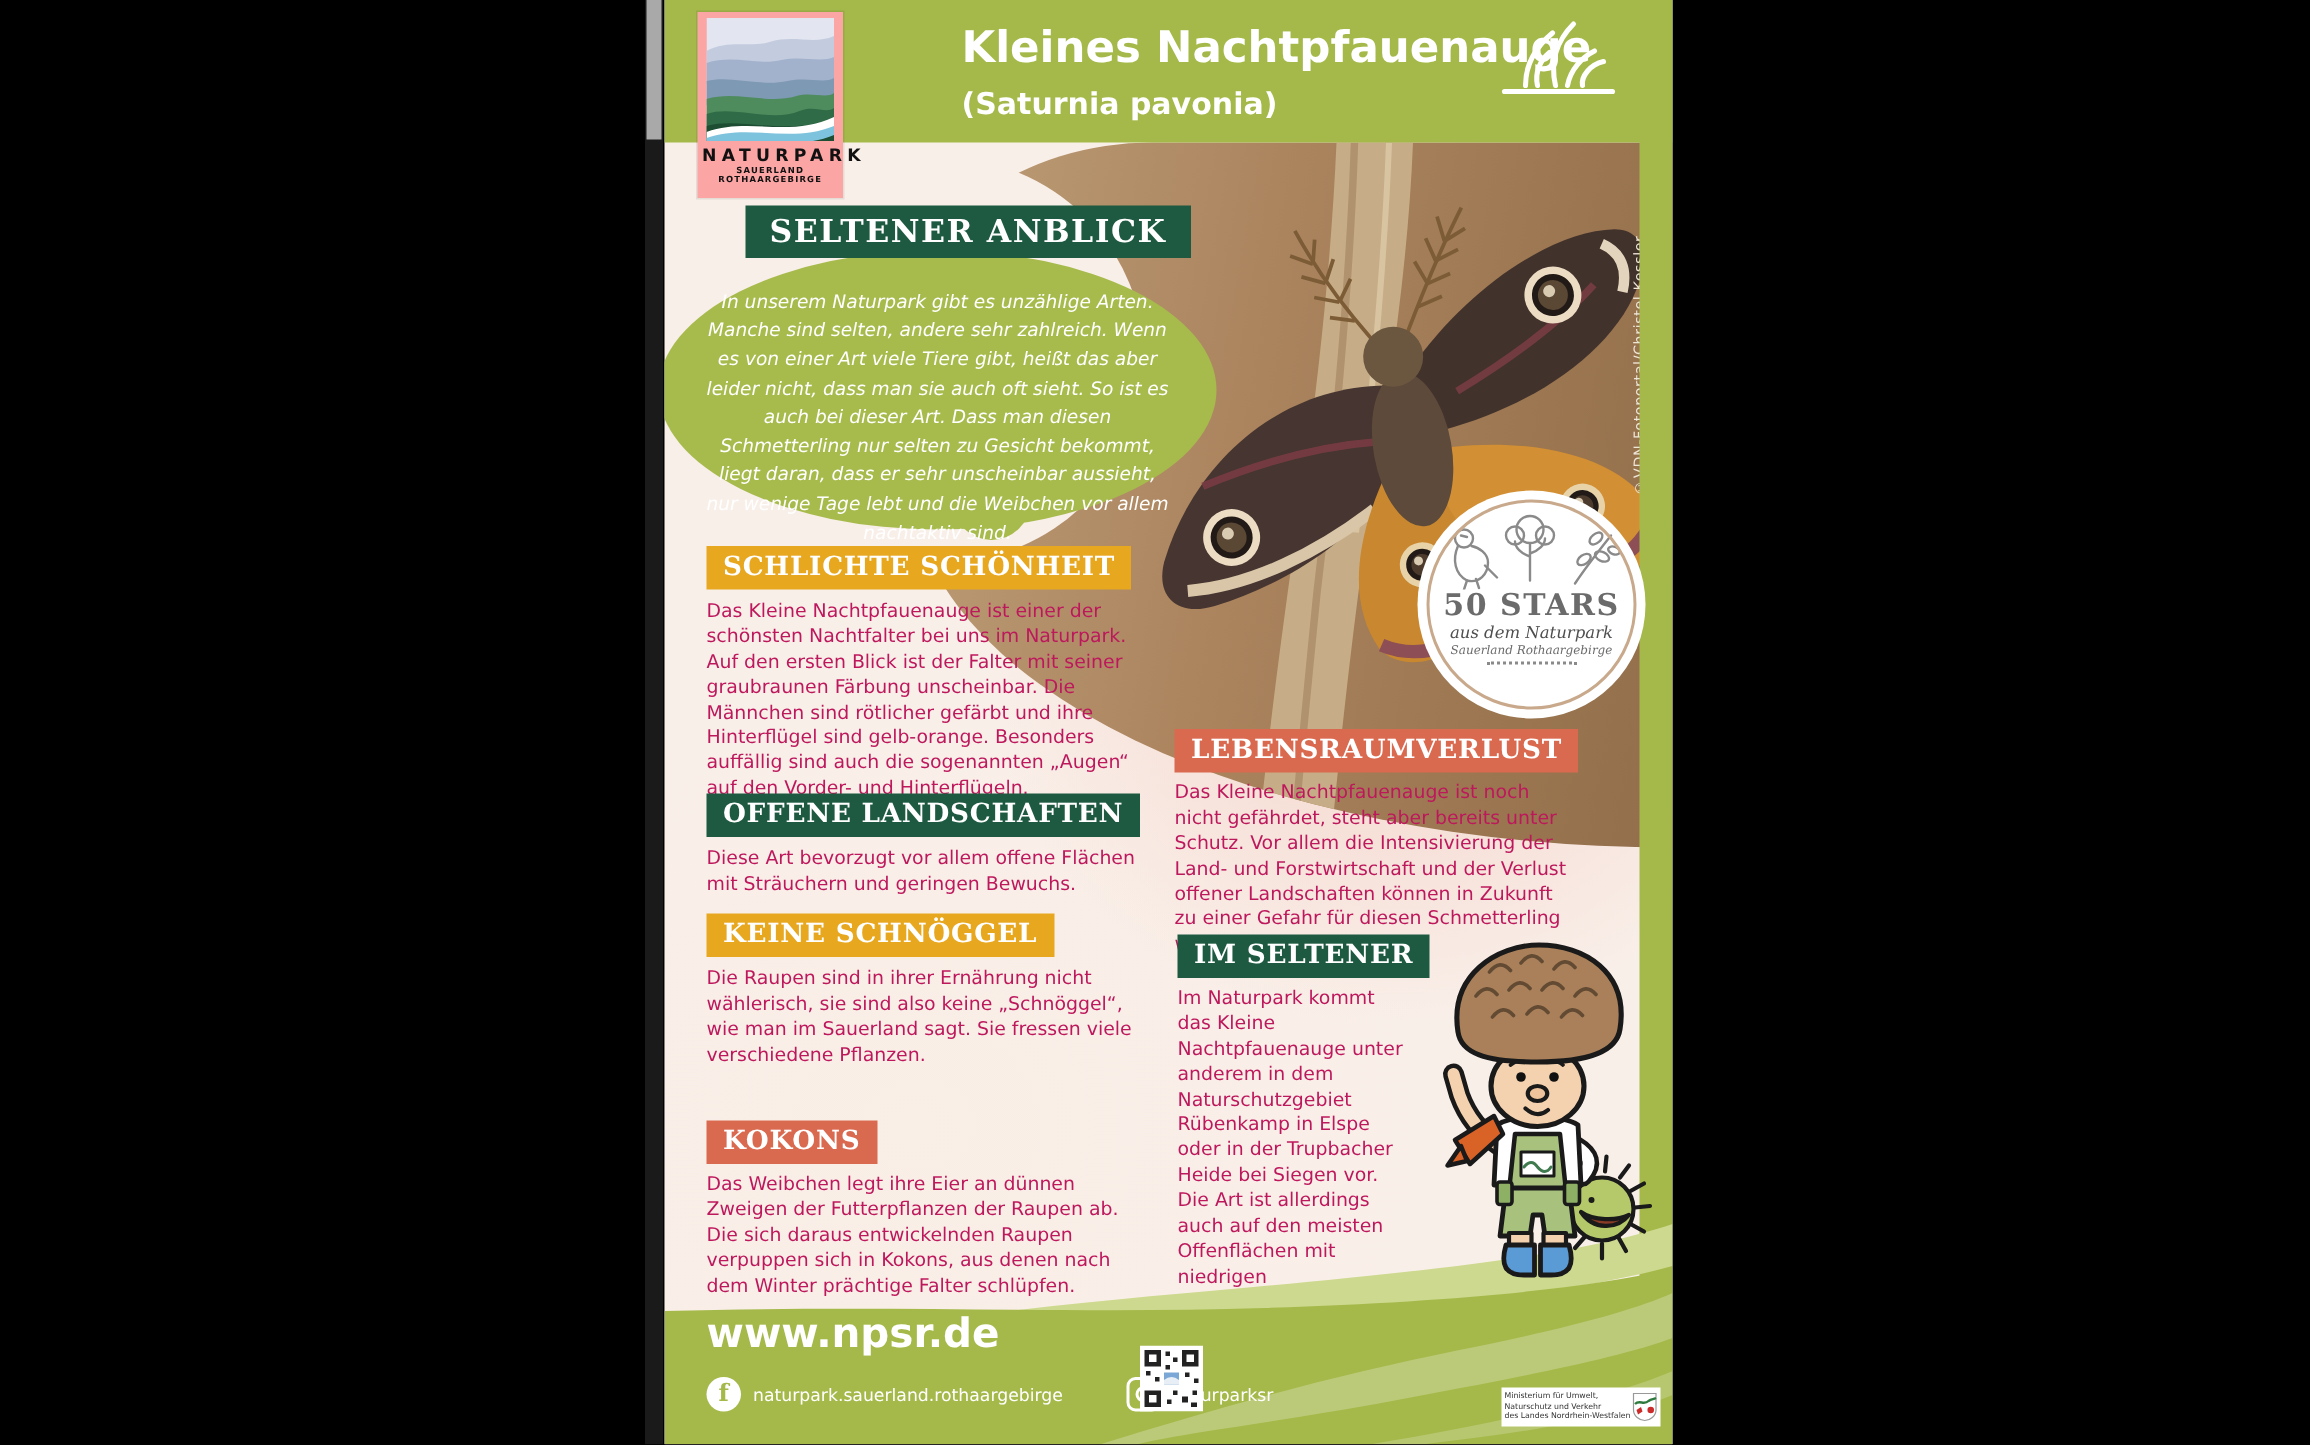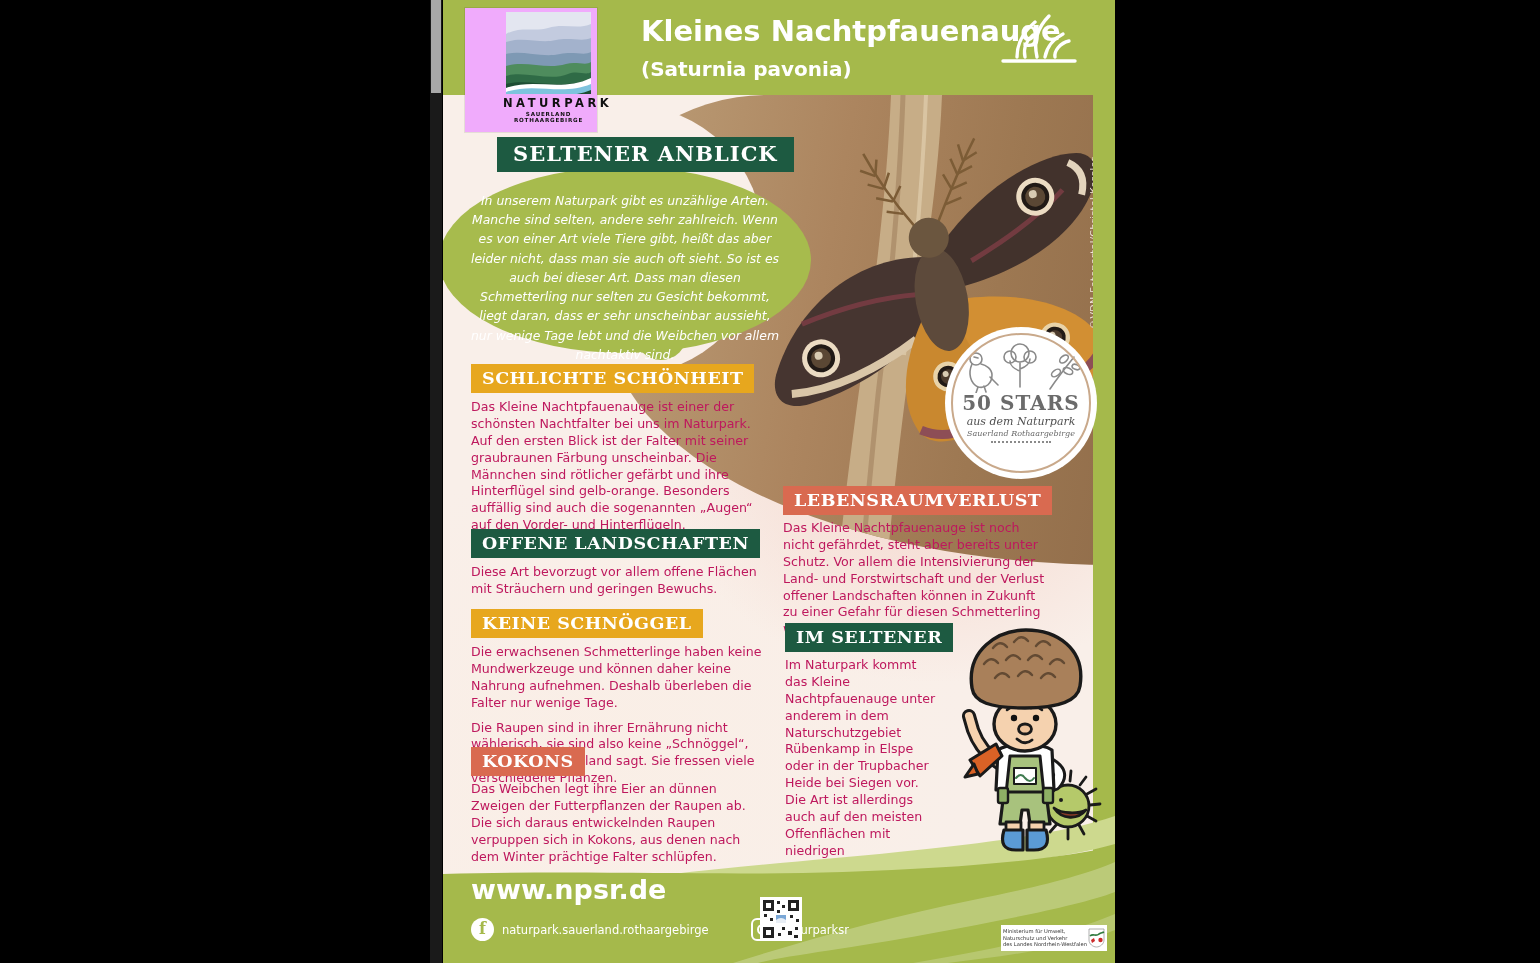--- a/index.html
+++ b/index.html
@@ -16,22 +16,22 @@
          border-radius:160px 0 0 100% / 120px 0 0 52%;
          background:linear-gradient(100deg,#bc9e78 0%,#ac855f 42%,#9d7852 72%,#926e4b 100%);}
   .photo svg{position:absolute;left:0;top:0;}
   .photo-credit{position:absolute;right:16px;top:45px;height:190px;writing-mode:vertical-rl;
       transform:rotate(180deg);font-size:9.5px;color:#efe6da;letter-spacing:.4px;}
   .carve-circle{position:absolute;left:50px;top:105px;width:270px;height:270px;border-radius:50%;
       background:#f9efe9;z-index:2;}
   .right-strip{position:absolute;right:0;top:0;width:22px;height:963px;background:#a5b94b;z-index:3;}
   
   .header-band{position:absolute;left:0;top:0;width:672px;height:95px;background:#a5b94b;z-index:10;}
-  .logo{position:absolute;left:22px;top:8px;width:97px;height:124px;background:#f0abfc;z-index:11;
-        box-shadow:0 0 0 1px rgba(0,0,0,.08);text-align:center;padding-left:35px;}
+  .logo{position:absolute;left:22px;top:8px;width:97px;height:124px;background:#fca5a5;z-index:11;
+        box-shadow:0 0 0 1px rgba(0,0,0,.08);text-align:center;}
   .logo svg{display:block;margin:4px auto 2px auto;}
   .logo-name{font-size:11.5px;font-weight:bold;letter-spacing:3.5px;color:#111;margin-left:3px;}
   .logo-sub{font-size:5.6px;font-weight:bold;letter-spacing:.8px;color:#111;margin-top:1px;}
   .title{position:absolute;left:198px;top:14px;font-size:29px;font-weight:bold;color:#fff;z-index:11;}
   .subtitle{position:absolute;left:198px;top:57px;font-size:20px;font-weight:bold;color:#fff;z-index:11;}
   .grass{position:absolute;left:556px;top:12px;z-index:11;}
   
   .intro-badge{position:absolute;left:54px;top:137px;z-index:6;background:#1d5a41;color:#fff;
       font-family:"DejaVu Serif","Liberation Serif",serif;font-weight:bold;font-size:21px;
       letter-spacing:1px;padding:4px 16px 6px 16px;}
@@ -207,21 +207,20 @@
     <div class="abs" style="left:28px;top:529px;border-radius:13px;">
       <span class="badge bg-green">OFFENE LANDSCHAFTEN</span>
     </div>
     <div class="abs" style="left:28px;top:564px;width:298px;">
       <p class="para">Diese Art bevorzugt vor allem offene Flächen mit Sträuchern und geringen Bewuchs.</p>
     </div>
     <div class="abs" style="left:28px;top:609px;">
       <span class="badge bg-yellow">KEINE SCHNÖGGEL</span>
     </div>
     <div class="abs" style="left:28px;top:644px;width:298px;">
-      <p class="para">Die erwachsenen Schmetterlinge haben keine Mundwerkzeuge und können daher keine Nahrung aufnehmen. Deshalb überleben die Falter nur wenige Tage.</p>
       <p class="para">Die Raupen sind in ihrer Ernährung nicht wählerisch, sie sind also keine „Schnöggel“, wie man im Sauerland sagt. Sie fressen viele verschiedene Pflanzen.</p>
     </div>
     <div class="abs" style="left:28px;top:747px;">
       <span class="badge bg-red">KOKONS</span>
     </div>
     <div class="abs" style="left:340px;top:486px;">
       <span class="badge bg-red">LEBENSRAUMVERLUST</span>
     </div>
 
     <div class="abs" style="left:28px;top:781px;width:298px;">

